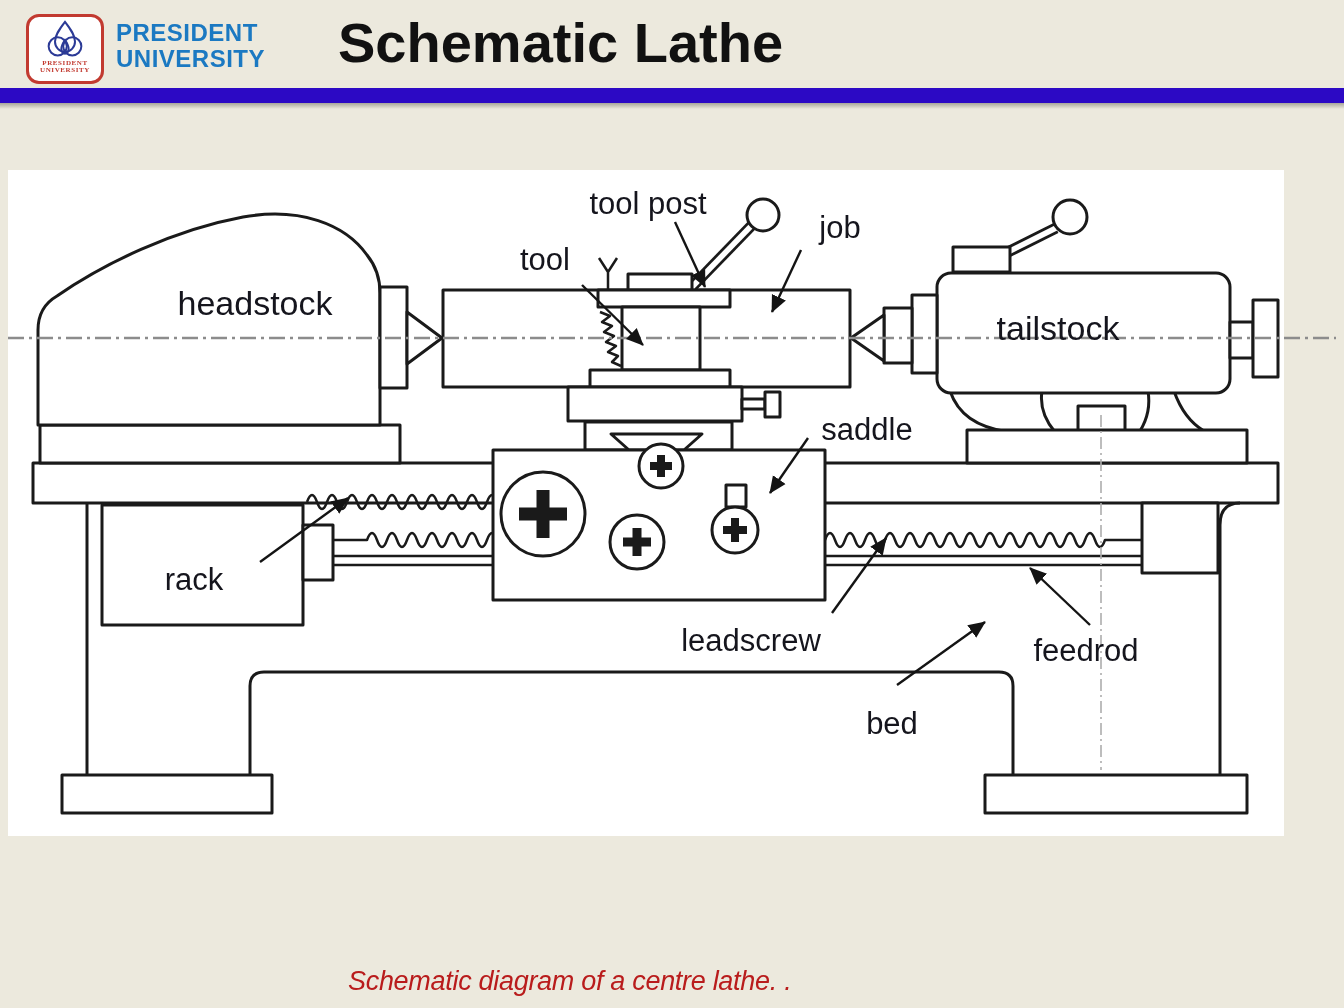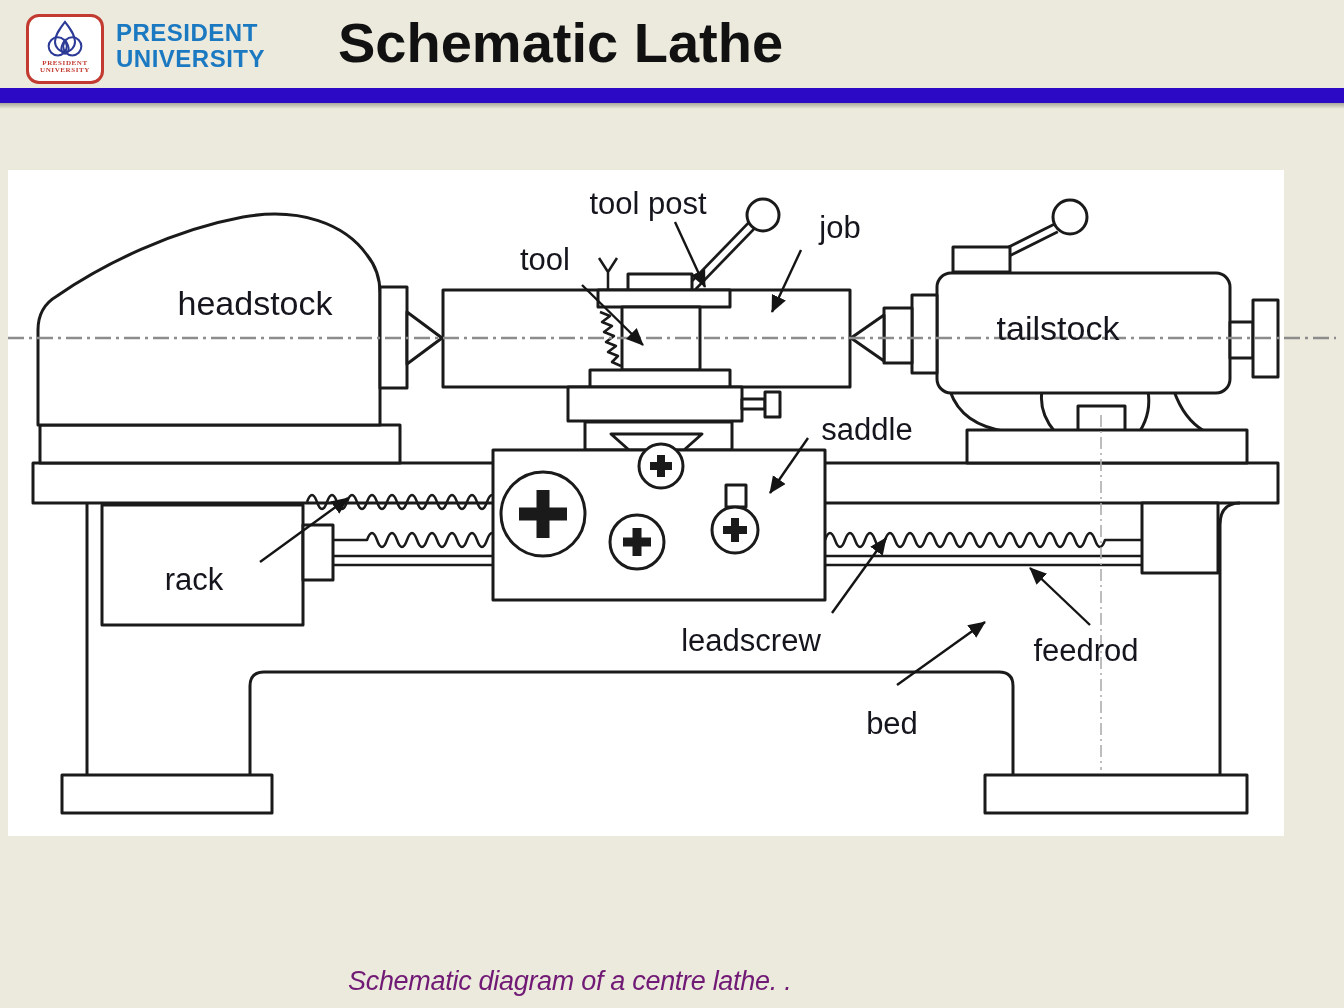--- a/index.html
+++ b/index.html
@@ -18,21 +18,21 @@
     font-size:7px;line-height:7px;letter-spacing:.6px;text-align:center}
   .brand{position:absolute;left:116px;top:20px;color:var(--c-university-blue);
     font-weight:bold;font-size:24px;line-height:26px;letter-spacing:.5px}
   .slide-title{position:absolute;left:338px;top:10px;font-size:56px;font-weight:bold;color:var(--c-title)}
   .accent-bar{position:absolute;left:0;top:88px;width:1344px;height:15px;background:var(--c-accent-bar)}
   .accent-shadow{position:absolute;left:0;top:103px;width:1344px;height:6px;
     background:linear-gradient(#a8a69a,rgba(168,166,154,0))}
 
   .diagram-panel{position:absolute;left:8px;top:170px;width:1276px;height:666px;background:var(--c-panel)}
 
-  .caption{position:absolute;left:348px;top:966px;font-size:27px;font-style:italic;color:#701a75;letter-spacing:-.3px}
+  .caption{position:absolute;left:348px;top:966px;font-size:27px;font-style:italic;color:#b91c1c;letter-spacing:-.3px}
 
   
   .ln{stroke:var(--c-line);fill:#fff;stroke-width:3;stroke-linejoin:round}
   .ln-thin{stroke:var(--c-line);fill:none;stroke-width:2.5;stroke-linejoin:round}
   .ln-nofill{stroke:var(--c-line);fill:none;stroke-width:3}
   .lever-outer{stroke:var(--c-line);stroke-width:11;fill:none}
   .lever-inner{stroke:#fff;stroke-width:5.5;fill:none}
   .plus{stroke:var(--c-line);fill:none;stroke-linecap:butt}
   .centerline{stroke:var(--c-centerline);stroke-width:2.5;fill:none;stroke-dasharray:16 5 3 5}
   .vcenterline{stroke:#adadad;stroke-width:1.6;fill:none;stroke-dasharray:12 4 2 4}

